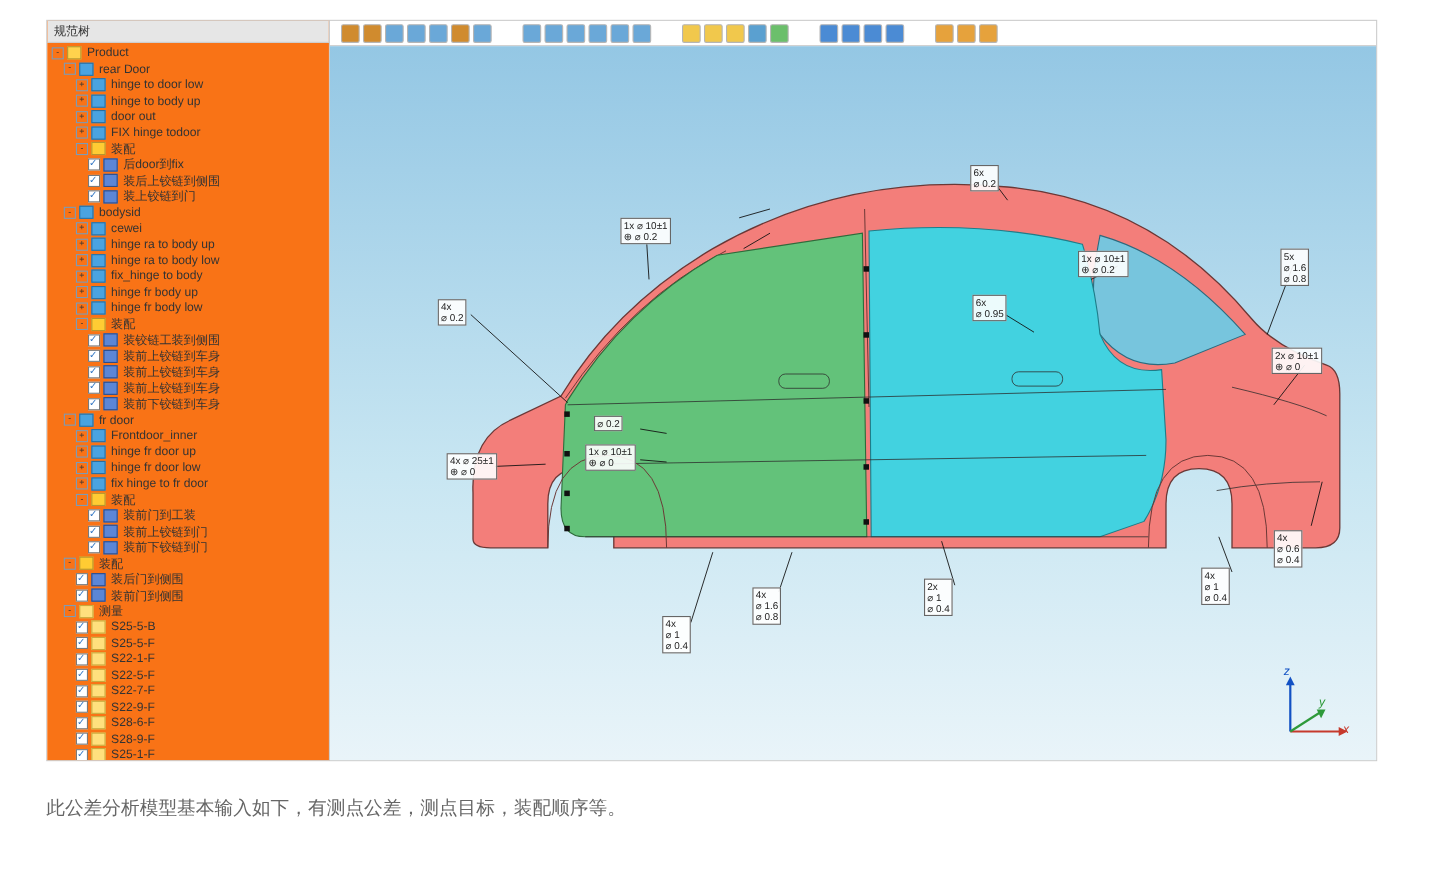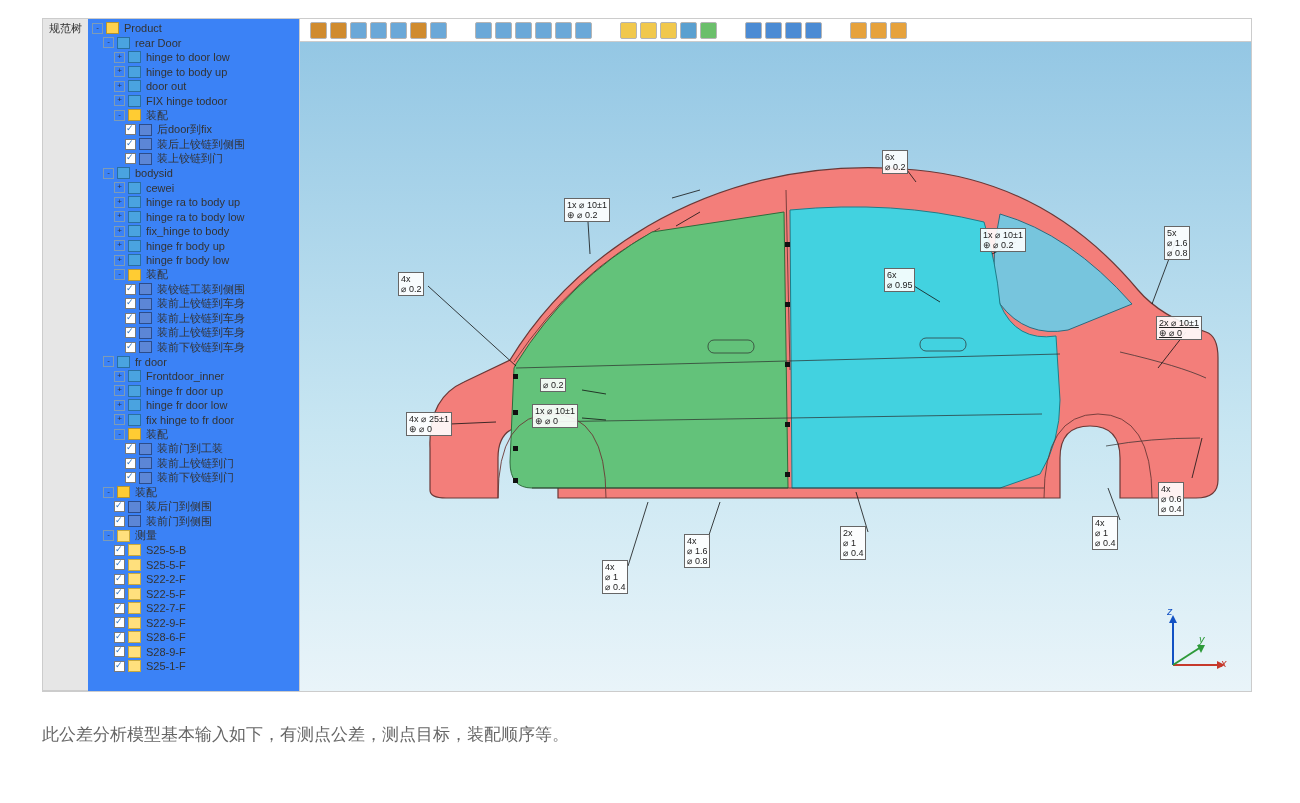--- a/index.html
+++ b/index.html
@@ -1,19 +1,19 @@
 <!DOCTYPE html>
 <html><head>
 <meta charset="utf-8">
 <style>
 html,body{margin:0;padding:0;font-family:"Microsoft YaHei",Arial,sans-serif;background:#fff;color:#555;font-size:15px}
 .page{padding:18px 42px}
 .para{font-size:17px;color:#666;line-height:1.8;margin:6px 0 22px 0}
 .app{border:1px solid #ccc;width:1208px;height:672px;position:relative;display:flex;background:#fff}
-.tree-panel{width:256px;border-right:1px solid #ccc;font-size:11px;color:#333;background:#3b82f6;display:flex;flex-direction:row;overflow:hidden}
+.tree-panel{width:256px;border-right:1px solid #ccc;font-size:11px;color:#333;background:#f97316;display:flex;flex-direction:column;overflow:hidden}
 .tree-title{background:#e6e6e6;border-bottom:1px solid #ccc;padding:2px 6px;font-size:11px}
 .tree-body{padding:2px 2px 2px 4px;overflow:hidden}
 .t-row{display:flex;align-items:center;height:14.5px;white-space:nowrap}
 .t-tog{width:9px;height:9px;border:1px solid #7d9bb6;font-size:8px;line-height:7px;text-align:center;color:#333;margin-right:3px;flex:0 0 auto}
 .t-sp{width:11px;flex:0 0 auto}
 .t-ico{width:13px;height:12px;margin-right:3px;flex:0 0 auto;border:1px solid rgba(0,0,0,0);box-sizing:border-box}
 .ico-prod{background:#ffd24d;border-color:#b6942f}
 .ico-part{background:#4aa3e0;border-color:#2a6fa0}
 .ico-asm{background:#ffcc33;border-color:#b6942f}
 .ico-chk{width:11px;height:11px;border:1px solid #7a7a7a;background:#fff;position:relative}
@@ -315,21 +315,21 @@
             <span class="t-sp"></span>
             <span class="t-ico ico-chk"></span>
             <span class="t-ico ico-fold"></span>
             <span class="t-lab">S25-5-F</span>
           </div>
           <div class="t-row">
             <span class="t-sp"></span>
             <span class="t-sp"></span>
             <span class="t-ico ico-chk"></span>
             <span class="t-ico ico-fold"></span>
-            <span class="t-lab">S22-2-F</span>
+            <span class="t-lab">S22-1-F</span>
           </div>
           <div class="t-row">
             <span class="t-sp"></span>
             <span class="t-sp"></span>
             <span class="t-ico ico-chk"></span>
             <span class="t-ico ico-fold"></span>
             <span class="t-lab">S22-5-F</span>
           </div>
           <div class="t-row">
             <span class="t-sp"></span>
@@ -506,21 +506,21 @@
             </div>
             <div class="sel-box" style="left: 680px; top: 186px;">
               <div>1x  ⌀ 10±1</div>
               <div>⊕ ⌀ 0.2</div>
             </div>
             <div class="sel-box" style="left: 864px; top: 184px;">
               <div>5x</div>
               <div>⌀ 1.6</div>
               <div>⌀ 0.8</div>
             </div>
-            <div class="sel-box" style="left: 856px; top: 274px; text-decoration: underline;">
+            <div class="sel-box" style="left: 856px; top: 274px;">
               <div>2x   ⌀ 10±1</div>
               <div>⊕ ⌀ 0</div>
             </div>
             <div class="sel-box" style="left: 858px; top: 440px;">
               <div>4x</div>
               <div>⌀ 0.6</div>
               <div>⌀ 0.4</div>
             </div>
             <div class="sel-box" style="left: 792px; top: 474px;">
               <div>4x</div>

